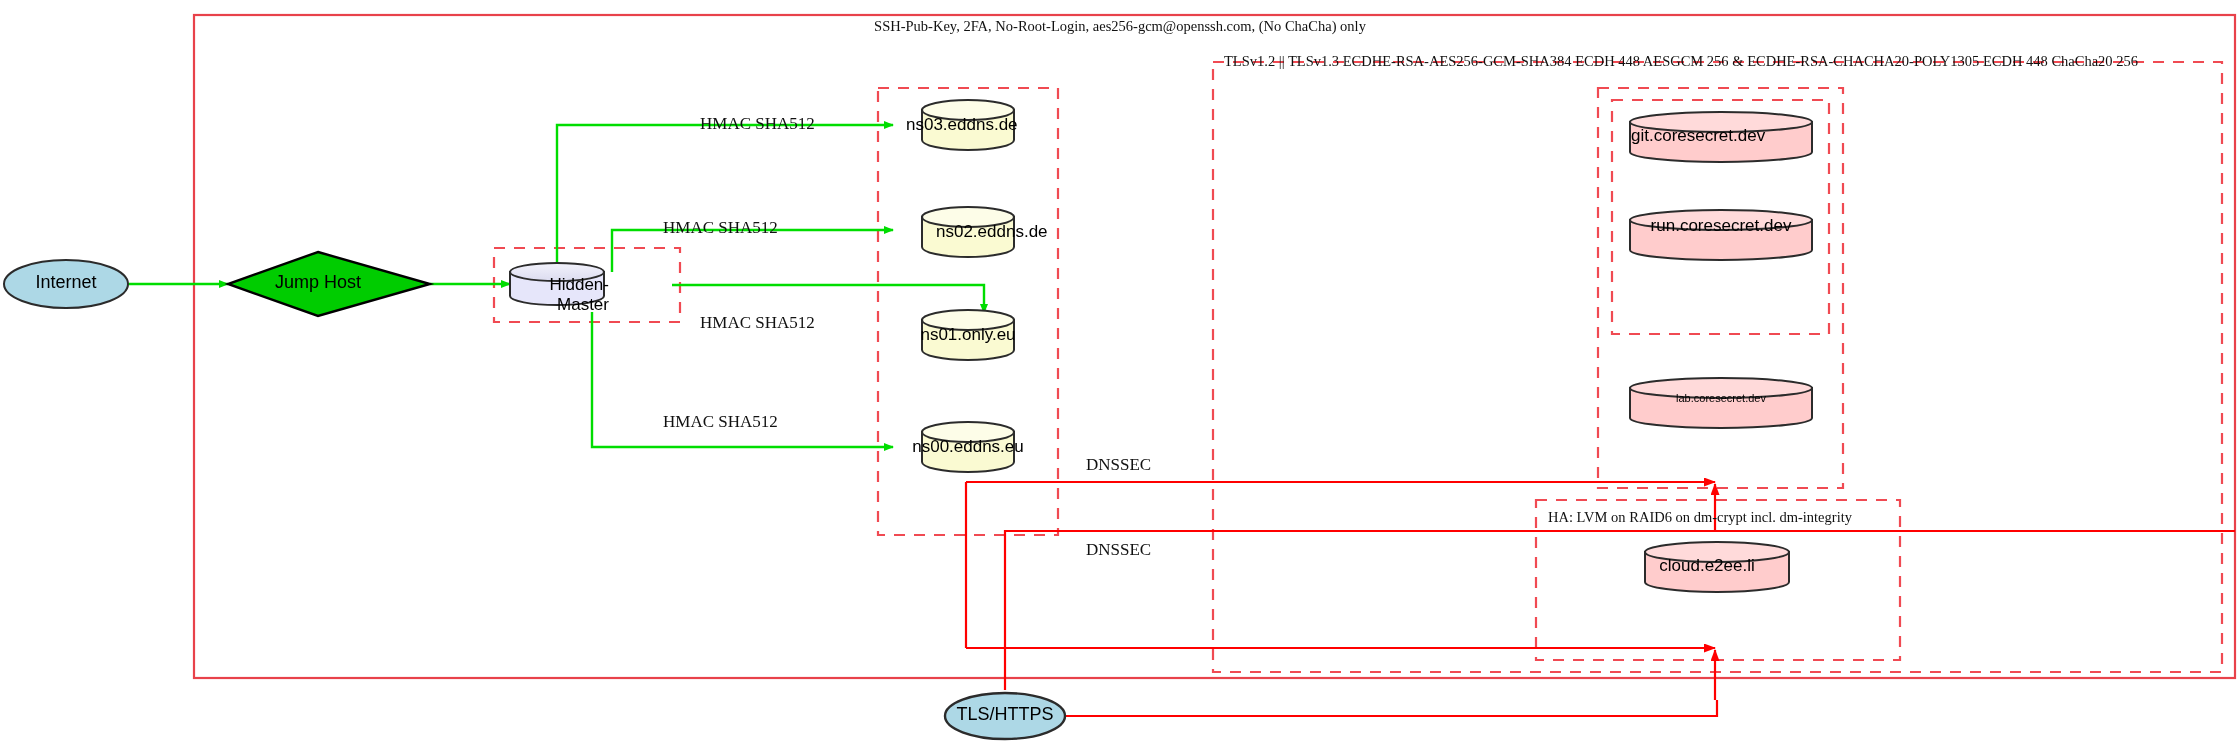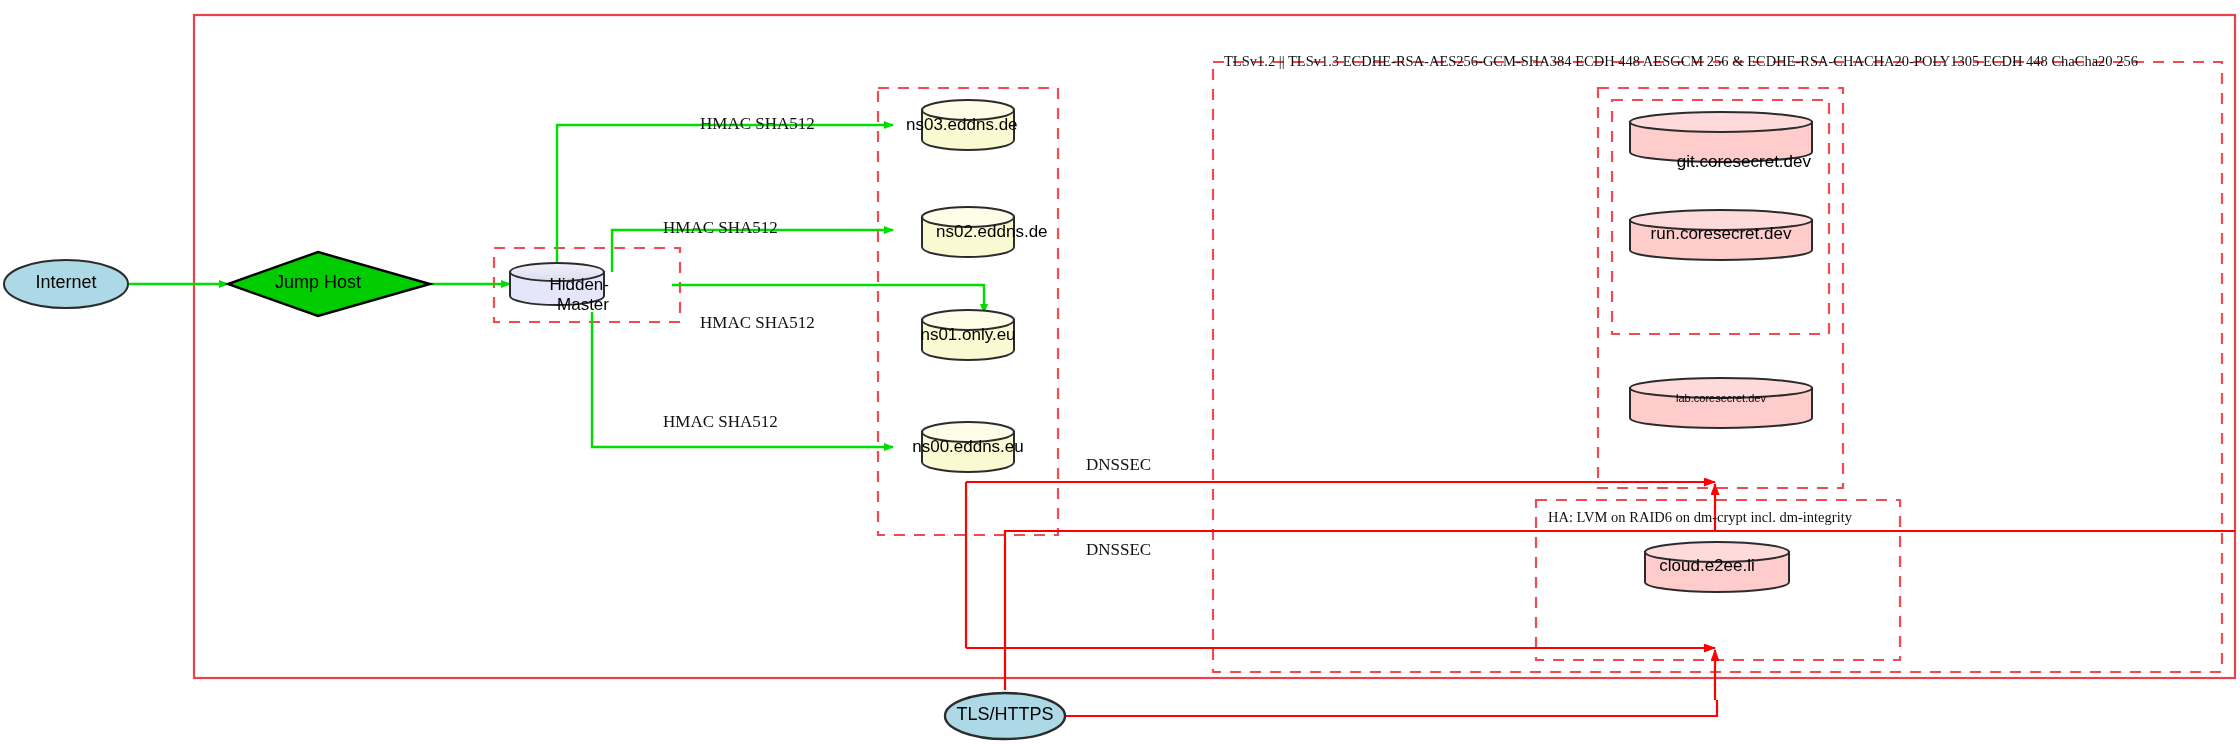--- a/index.html
+++ b/index.html
@@ -106,40 +106,41 @@
       <path d="M1630,388 L1630,418 a91,10 0 0 0 182,0 L1812,388 z" fill="#fcc" stroke="#2b2b2b" stroke-width="2"></path>
       <ellipse cx="1721" cy="388" rx="91" ry="10" fill="#ffdada" stroke="#2b2b2b" stroke-width="2"></ellipse>
     </g>
     <g>
       <path d="M1645,552 L1645,582 a72,10 0 0 0 144,0 L1789,552 z" fill="#fcc" stroke="#2b2b2b" stroke-width="2"></path>
       <ellipse cx="1717" cy="552" rx="72" ry="10" fill="#ffdada" stroke="#2b2b2b" stroke-width="2"></ellipse>
     </g>
   </svg>
 
   <div style="position:absolute;left:940;top:0;"></div>
+  <div class="serif" style="position:absolute;left:640px;top:18px;width:960px;text-align:center;font-size:14.5px;color:#111;white-space:nowrap;">SSH-Pub-Key, 2FA, No-Root-Login, aes256-gcm@openssh.com, (No ChaCha) only</div>
 
   <div class="serif" style="position:absolute;left:1224px;top:53px;font-size:14.5px;color:#111;white-space:nowrap;">TLSv1.2 || TLSv1.3 ECDHE-RSA-AES256-GCM-SHA384 ECDH 448 AESGCM 256 &amp; ECDHE-RSA-CHACHA20-POLY1305 ECDH 448 ChaCha20 256</div>
 
   <div class="serif" style="position:absolute;left:1548px;top:509px;font-size:14.5px;color:#111;white-space:nowrap;">HA: LVM on RAID6 on dm-crypt incl. dm-integrity</div>
 
   <div class="sans" style="position:absolute;left:4px;top:272px;width:124px;text-align:center;font-size:18px;color:#000;">Internet</div>
 
   <div class="sans" style="position:absolute;left:248px;top:272px;width:140px;text-align:center;font-size:18px;color:#000;">Jump Host</div>
 
   <div class="sans" style="position:absolute;left:505px;top:275px;width:104px;text-align:right;font-size:17px;color:#000;">Hidden-Master</div>
 
   <div class="sans" style="position:absolute;left:943px;top:704px;width:124px;text-align:center;font-size:18px;color:#000;">TLS/HTTPS</div>
 
   <div class="sans" style="position:absolute;left:906px;top:115px;width:124px;text-align:left;font-size:17px;color:#000;">ns03.eddns.de</div>
   <div class="sans" style="position:absolute;left:936px;top:222px;width:124px;text-align:left;font-size:17px;color:#000;">ns02.eddns.de</div>
   <div class="sans" style="position:absolute;left:906px;top:325px;width:124px;text-align:center;font-size:17px;color:#000;">ns01.only.eu</div>
   <div class="sans" style="position:absolute;left:906px;top:437px;width:124px;text-align:center;font-size:17px;color:#000;">ns00.eddns.eu</div>
 
-  <div class="sans" style="position:absolute;left:1631px;top:126px;width:180px;text-align:right;font-size:17px;color:#000;margin-top:26px;">git.coresecret.dev</div>
-  <div class="sans" style="position:absolute;left:1631px;top:224px;width:180px;text-align:center;font-size:17px;color:#000;">run.coresecret.dev</div>
+  <div class="sans" style="position:absolute;left:1631px;top:126px;width:180px;text-align:left;font-size:17px;color:#000;">git.coresecret.dev</div>
+  <div class="sans" style="position:absolute;left:1631px;top:216px;width:180px;text-align:center;font-size:17px;color:#000;">run.coresecret.dev</div>
   <div class="sans" style="position:absolute;left:1631px;top:392px;width:180px;text-align:center;font-size:11px;color:#000;">lab.coresecret.dev</div>
   <div class="sans" style="position:absolute;left:1645px;top:556px;width:124px;text-align:center;font-size:17px;color:#000;">cloud.e2ee.li</div>
 
   <div class="serif" style="position:absolute;left:700px;top:114px;font-size:17px;color:#111;white-space:nowrap;">HMAC SHA512</div>
   <div class="serif" style="position:absolute;left:663px;top:218px;font-size:17px;color:#111;white-space:nowrap;">HMAC SHA512</div>
   <div class="serif" style="position:absolute;left:700px;top:313px;font-size:17px;color:#111;white-space:nowrap;">HMAC SHA512</div>
   <div class="serif" style="position:absolute;left:663px;top:412px;font-size:17px;color:#111;white-space:nowrap;">HMAC SHA512</div>
 
   <div class="serif" style="position:absolute;left:1086px;top:455px;font-size:17px;color:#111;white-space:nowrap;">DNSSEC</div>
   <div class="serif" style="position:absolute;left:1086px;top:540px;font-size:17px;color:#111;white-space:nowrap;">DNSSEC</div>

